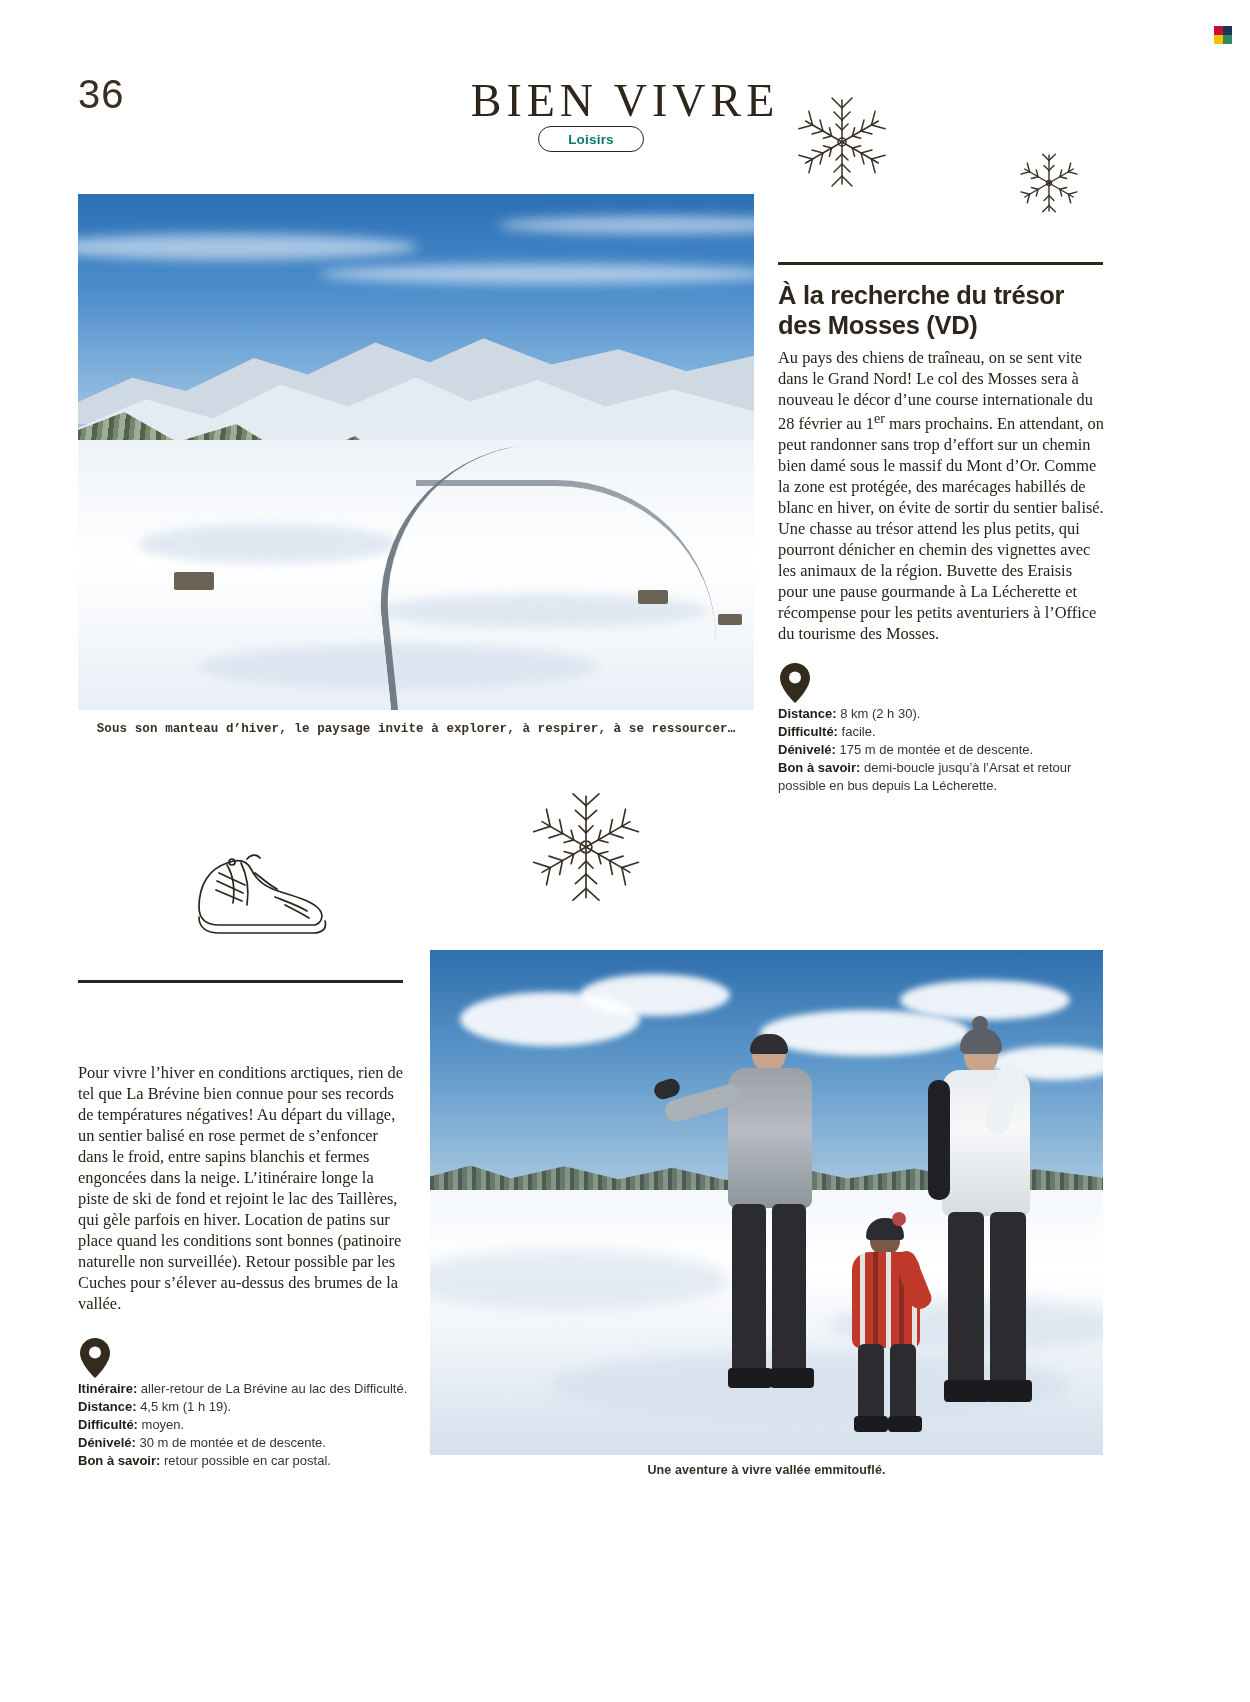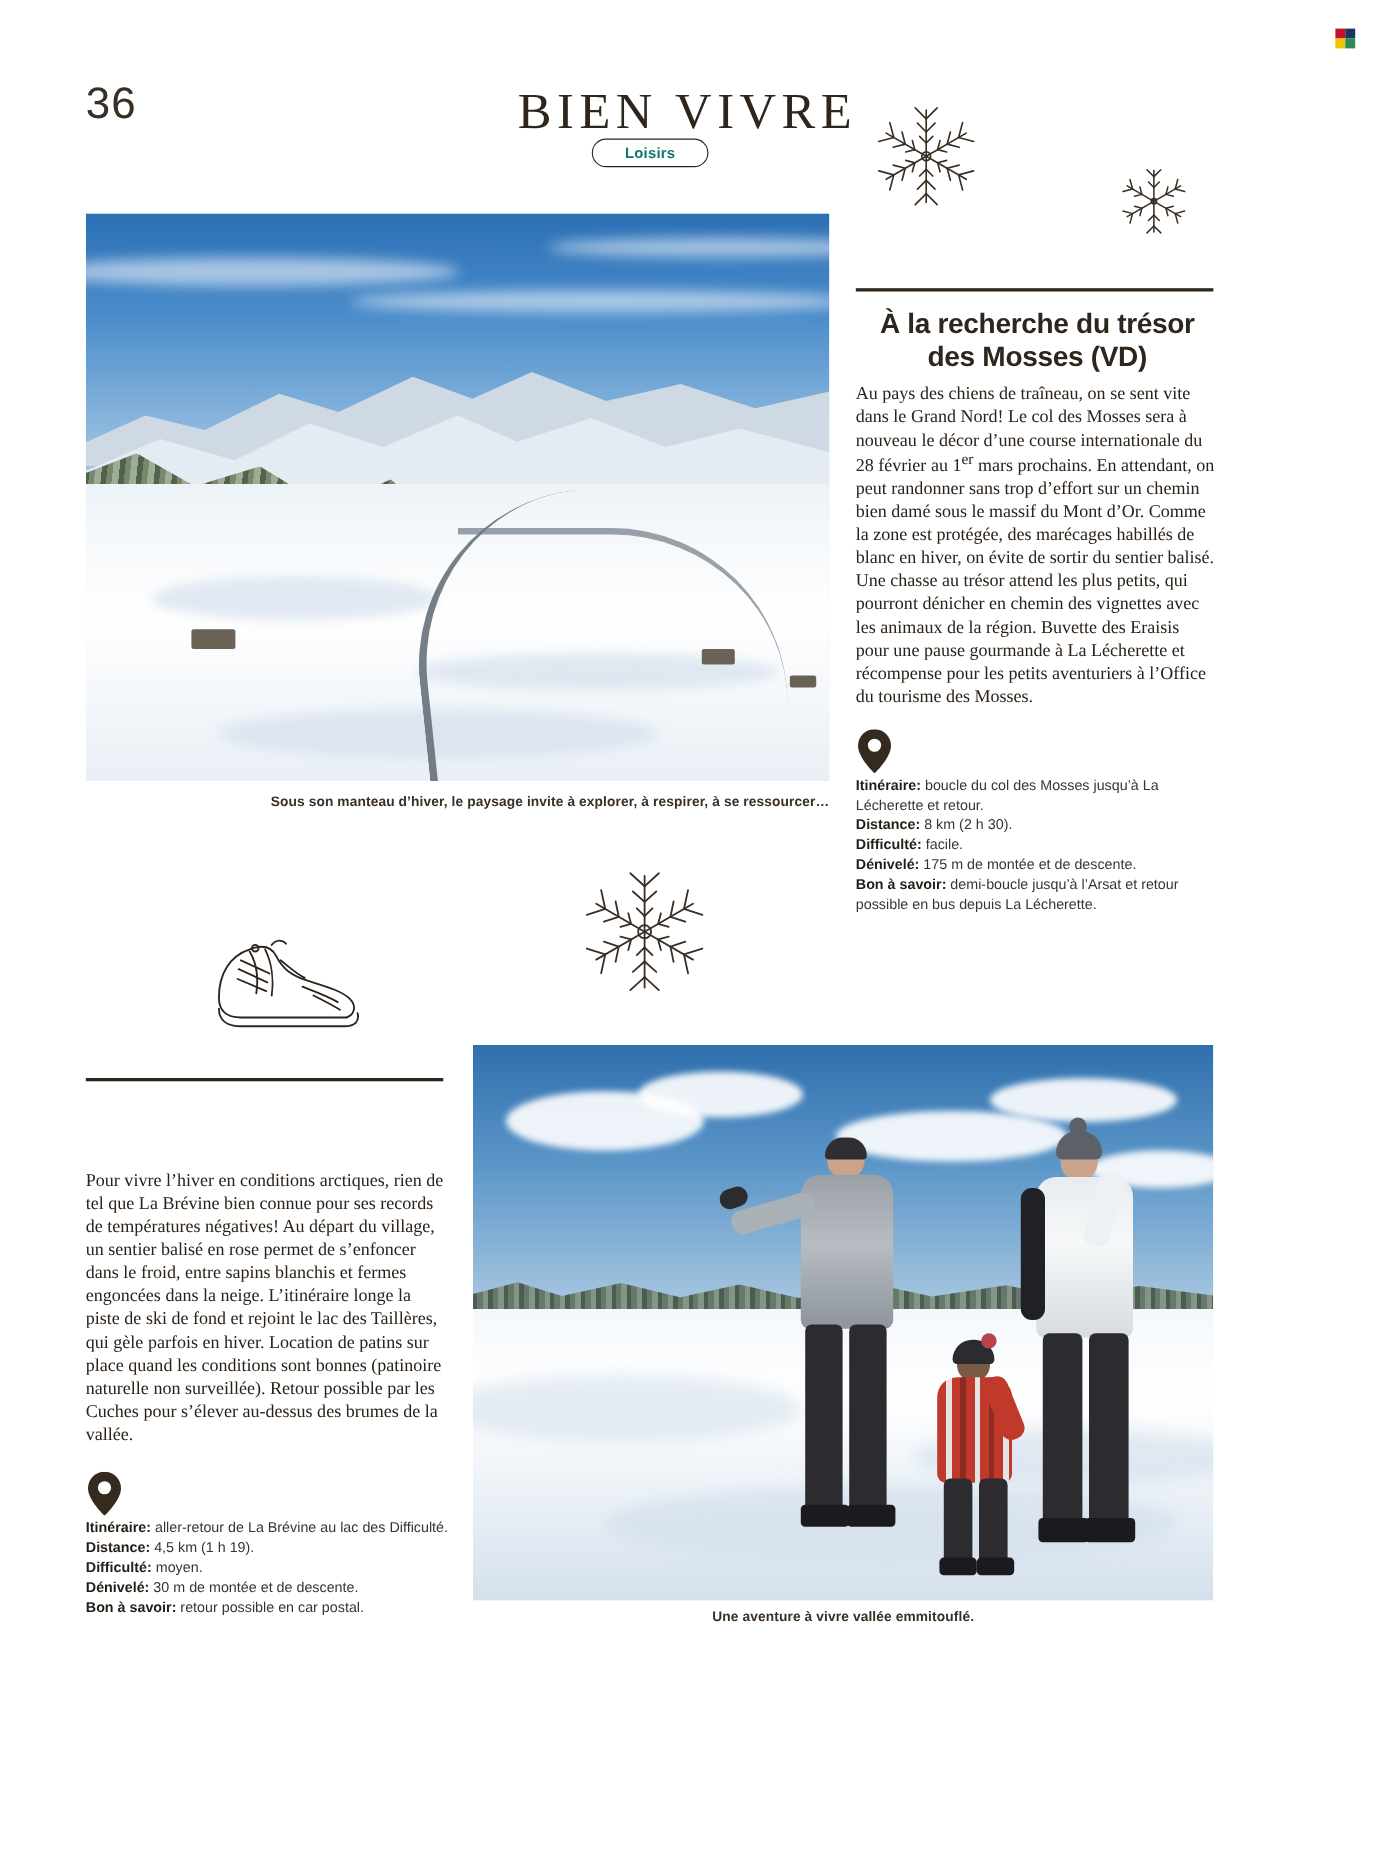--- a/index.html
+++ b/index.html
@@ -46,21 +46,21 @@
   
   .photo { position: absolute; overflow: hidden; }
   .photo-top { left: 78px; top: 194px; width: 676px; height: 516px; }
   .photo-bottom { left: 430px; top: 950px; width: 673px; height: 505px; }
 
   .caption {
     position: absolute;
     font-size: 12.5px; font-weight: 600; color: #3a2f24;
     letter-spacing: .1px;
   }
-  .caption-top { left: 78px; top: 722px; width: 676px; text-align: right; }
+  .caption-top { left: 78px; top: 722px; width: 676px; text-align: center; font-family: Liberation Mono, monospace; }
   .caption-bottom { left: 430px; top: 1463px; width: 673px; text-align: center; }
 
   
   .sky-top {
     position: absolute; inset: 0;
     background: linear-gradient(#2b6fb5 0%, #4a8ccb 18%, #86b4dc 36%, #b9d2e8 52%, #d8e4ef 62%, #e8eef5 100%);
   }
   .cloudband { position: absolute; background: rgba(255,255,255,.55); border-radius: 50%; filter: blur(6px); }
   .ridge-far {
     position: absolute; left: 0; right: 0; top: 120px; height: 110px;
@@ -126,21 +126,21 @@
   .f-legs { position: absolute; background: #2b2b30; border-radius: 6px; }
   .f-boot { position: absolute; background: #1b1b1f; border-radius: 4px; }
   .f-arm { position: absolute; border-radius: 10px; }
 
   
   .rule { position: absolute; height: 3px; background: #2e251c; }
 
   .art-title {
     position: absolute;
     font-size: 25.5px; font-weight: 700; line-height: 1.18;
-    letter-spacing: -.3px; color: #2e251c; text-align: center;
+    letter-spacing: -.3px; color: #2e251c;
   }
   .art-body {
     position: absolute;
     font-family: "Liberation Serif", serif;
     font-size: 16.4px; line-height: 1.28; color: #2b2118;
     text-align: left;
   }
   .art-body sup { font-size: 14px; vertical-align: super; }
 
   .pin { position: absolute; width: 30px; height: 40px; }
@@ -274,21 +274,20 @@
   </div>
 
   <div class="art-body" style="left:778px; top:347px; width:328px;">Au pays des chiens de traîneau, on se sent vite dans le Grand Nord! Le col des Mosses sera à nouveau le décor d’une course internationale du 28 février au 1<sup>er</sup> mars prochains. En attendant, on peut randonner sans trop d’effort sur un chemin bien damé sous le massif du Mont d’Or. Comme la zone est protégée, des marécages habillés de blanc en hiver, on évite de sortir du sentier balisé. Une chasse au trésor attend les plus petits, qui pourront dénicher en chemin des vignettes avec les animaux de la région. Buvette des Eraisis pour une pause gourmande à La Lécherette et récompense pour les petits aventuriers à l’Office du tourisme des Mosses.</div>
 
   <svg class="pin" style="left:780px; top:663px;" viewBox="0 0 30 40">
     <path d="M15 0 C6.7 0 0 6.7 0 15 C0 26 15 40 15 40 C15 40 30 26 30 15 C30 6.7 23.3 0 15 0 Z" fill="#352a1e"></path>
     <circle cx="15" cy="14.5" r="6" fill="#ffffff"></circle>
   </svg>
 
   <div class="info" style="left:778px; top:705px; width:330px;">
-    <div><b>Itinéraire:</b><span> boucle du col des Mosses jusqu’à La Lécherette et retour.</span></div>
     <div><b>Distance:</b><span> 8 km (2 h 30).</span></div>
     <div><b>Difficulté:</b><span> facile.</span></div>
     <div><b>Dénivelé:</b><span> 175 m de montée et de descente.</span></div>
     <div><b>Bon à savoir:</b><span> demi-boucle jusqu’à l’Arsat et retour possible en bus depuis La Lécherette.</span></div>
   </div>
 
   <div class="rule" style="left:78px; top:980px; width:325px;"></div>
 
 
   <div class="art-body" style="left:78px; top:1062px; width:326px;">Pour vivre l’hiver en conditions arctiques, rien de tel que La Brévine bien connue pour ses records de températures négatives! Au départ du village, un sentier balisé en rose permet de s’enfoncer dans le froid, entre sapins blanchis et fermes engoncées dans la neige. L’itinéraire longe la piste de ski de fond et rejoint le lac des Taillères, qui gèle parfois en hiver. Location de patins sur place quand les conditions sont bonnes (patinoire naturelle non surveillée). Retour possible par les Cuches pour s’élever au-dessus des brumes de la vallée.</div>

